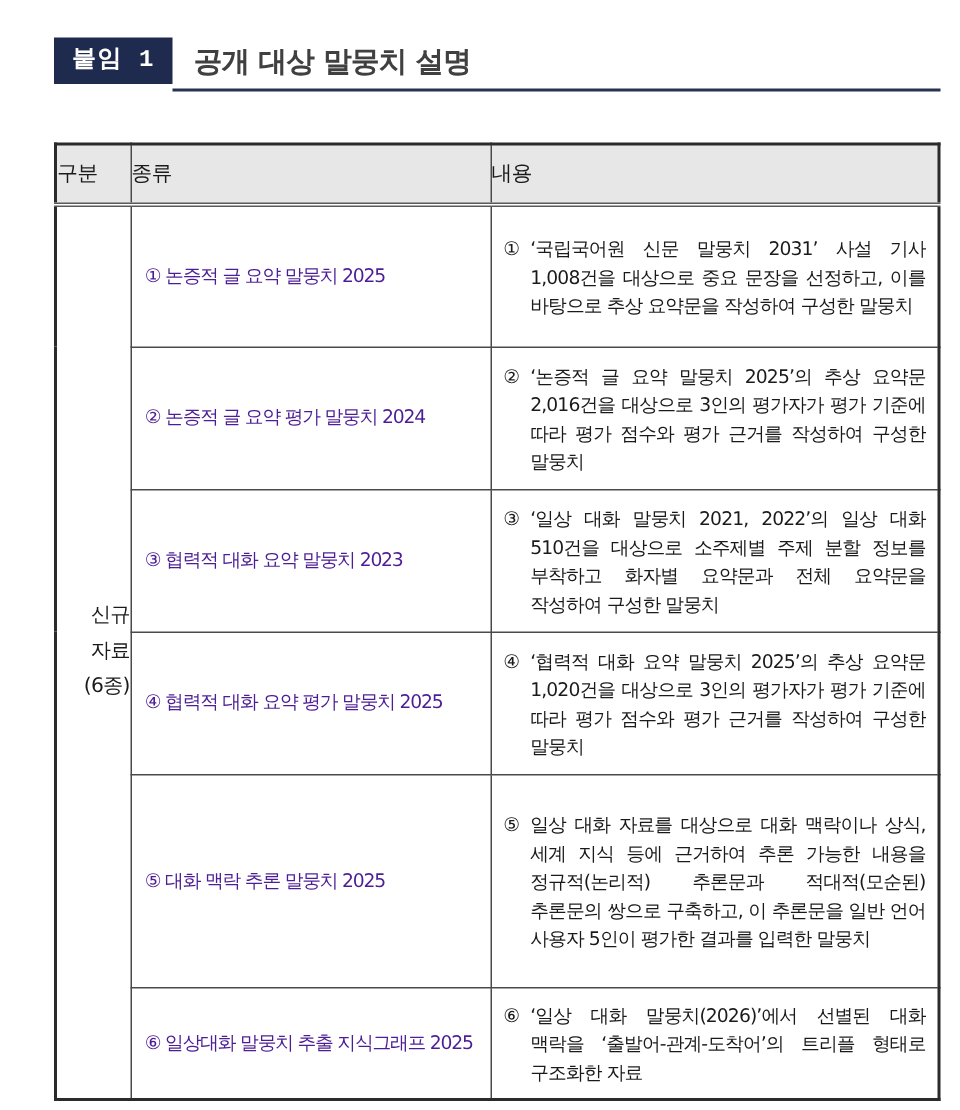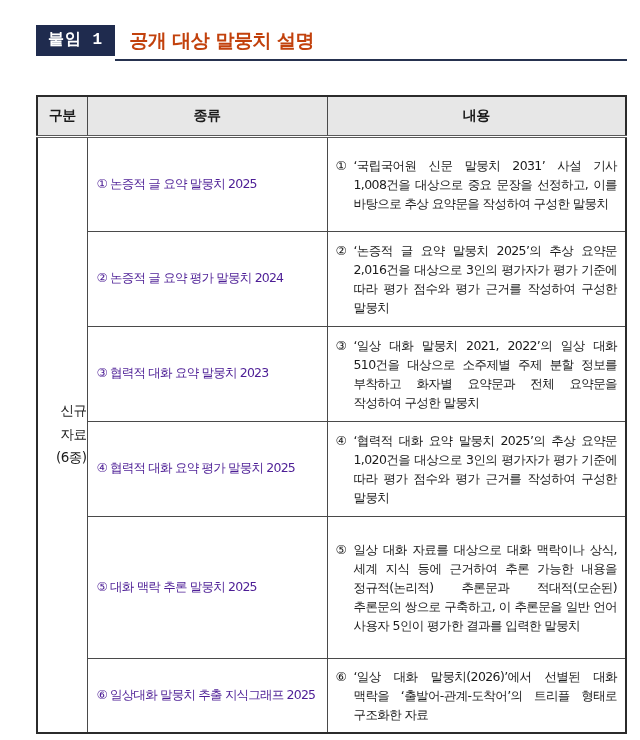--- a/index.html
+++ b/index.html
@@ -33,21 +33,21 @@
   }
   .title-wrap {
     flex: 1 1 auto;
     border-bottom: 2px solid #26324f;
     padding: 3px 0 9px 14px;
     height: 36px;
   }
   .title-text {
     font-size: 19px;
     font-weight: bold;
-    color: #c2410c;
+    color: #404040;
     letter-spacing: -0.5px;
     white-space: nowrap;
   }
 
   
   table.corpus-table {
     position: absolute;
     left: 36px;
     top: 95px;
     width: 589px;
@@ -58,22 +58,22 @@
     border: 2px solid #2b2b2b;
   }
   .corpus-table th, .corpus-table td {
     border: 1px solid #4a4a4a;
     vertical-align: middle;
   }
   .corpus-table thead th {
     background: #e7e7e7;
     height: 40px;
     font-size: 14px;
-    font-weight: bold;
-    text-align: center;
+    font-weight: normal;
+    text-align: left;
     letter-spacing: -0.5px;
     border-bottom: 3px double #5a5a5a;
   }
   col.c-group { width: 50px; }
   col.c-type  { width: 240px; }
   col.c-desc  { width: 299px; }
 
   td.group-cell {
     text-align: right;
     font-size: 13.5px;

